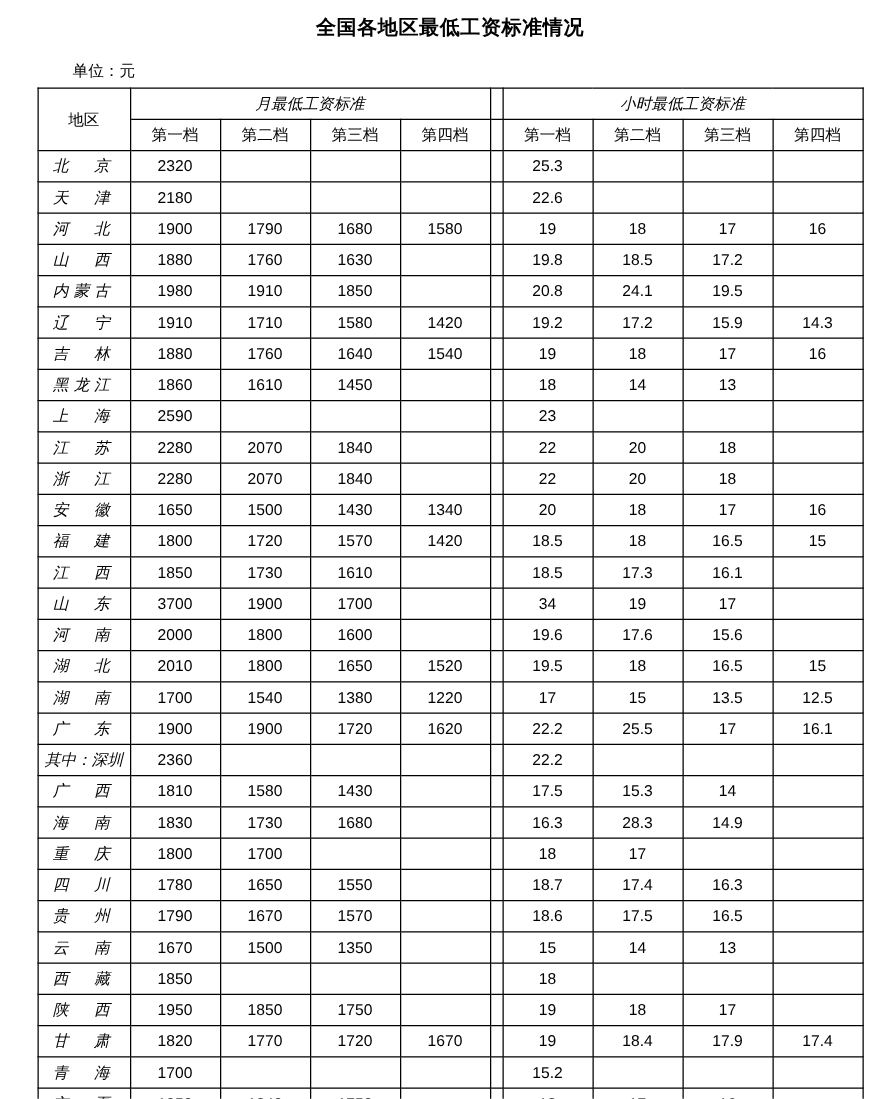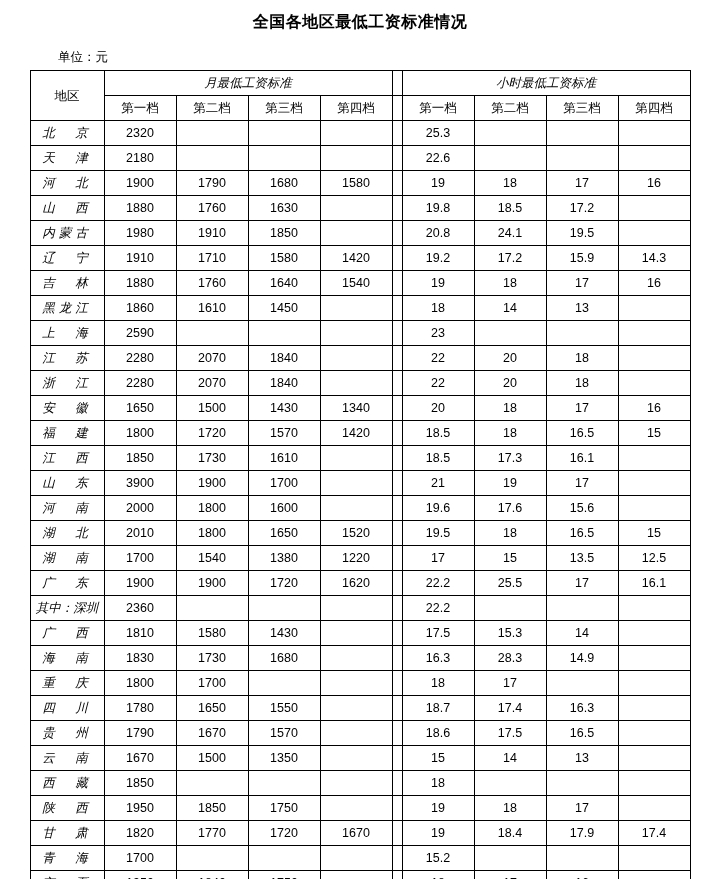--- a/index.html
+++ b/index.html
@@ -283,26 +283,26 @@
           <td>1610</td>
           <td></td>
           <td class="gap"></td>
           <td>18.5</td>
           <td>17.3</td>
           <td>16.1</td>
           <td></td>
         </tr>
         <tr>
           <td class="region">山　东</td>
-          <td>3900</td>
+          <td>3700</td>
           <td>1900</td>
           <td>1700</td>
           <td></td>
           <td class="gap"></td>
-          <td>21</td>
+          <td>34</td>
           <td>19</td>
           <td>17</td>
           <td></td>
         </tr>
         <tr>
           <td class="region">河　南</td>
           <td>2000</td>
           <td>1800</td>
           <td>1600</td>
           <td></td>

